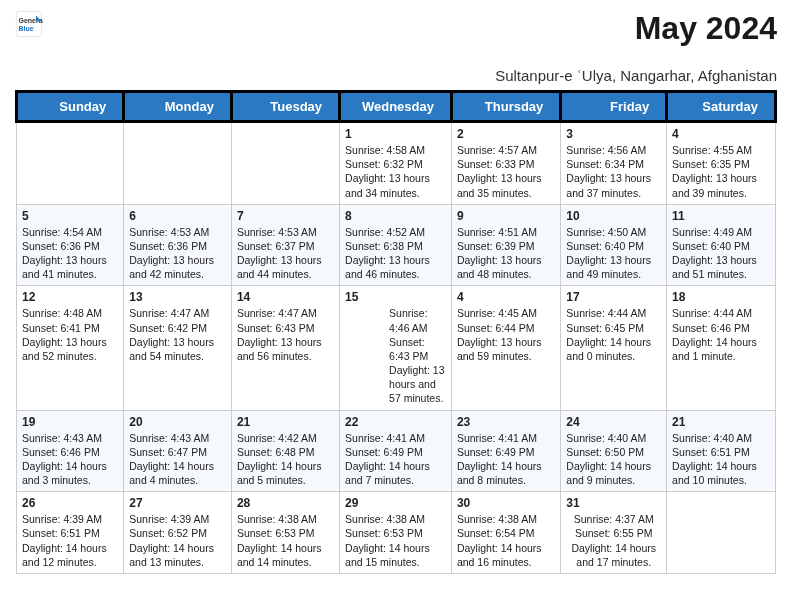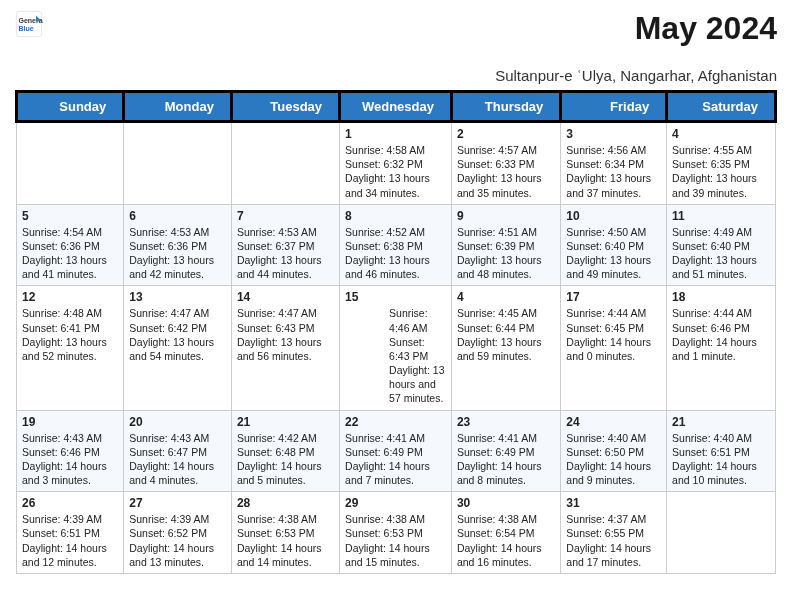--- a/index.html
+++ b/index.html
@@ -294,20 +294,20 @@
 Daylight: 14 hours and 15 minutes.</div>
         </td>
         <td>
           <div class="day-num">30</div>
           <div class="day-info" style="white-space: pre-line;">Sunrise: 4:38 AM
 Sunset: 6:54 PM
 Daylight: 14 hours and 16 minutes.</div>
         </td>
         <td>
           <div class="day-num">31</div>
-          <div class="day-info" style="white-space: pre-line;">Sunrise: 4:37 AM
+          <div class="day-info" style="white-space: pre-line; text-align: center;">Sunrise: 4:37 AM
 Sunset: 6:55 PM
 Daylight: 14 hours and 17 minutes.</div>
         </td>
         <td class="empty"></td>
       </tr>
     </tbody>
 </table>
 
 </body></html>

